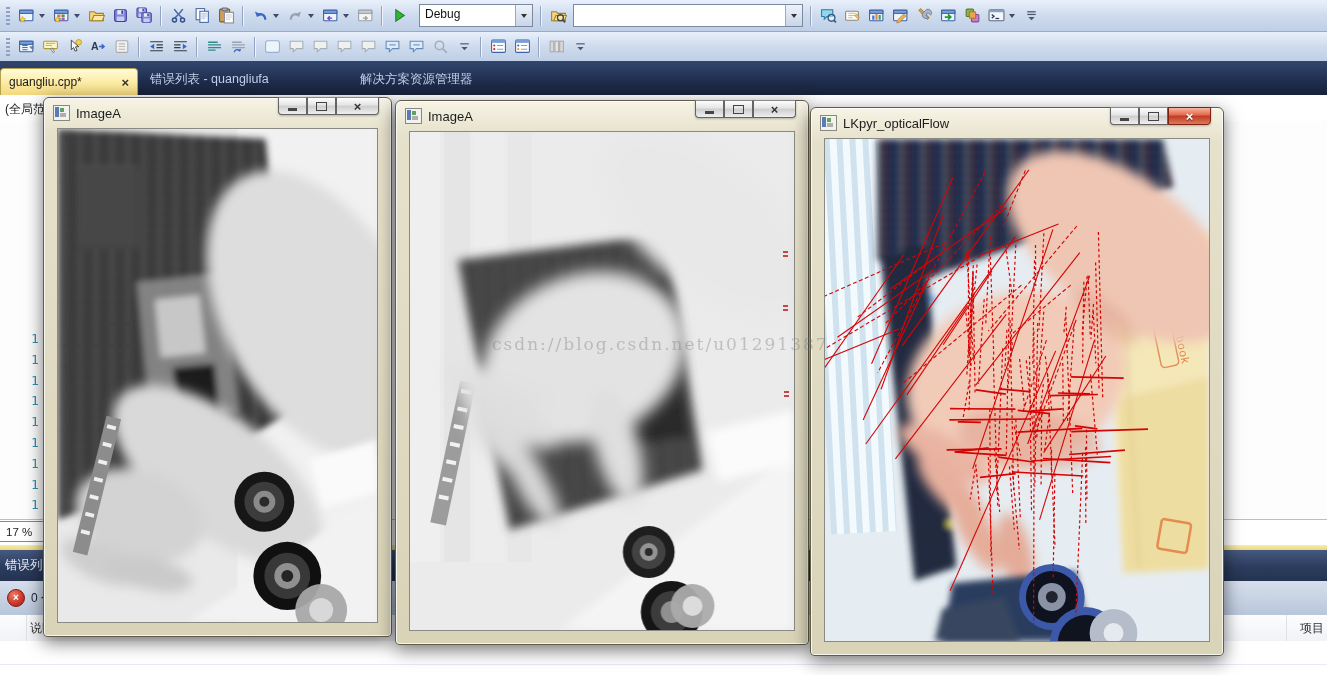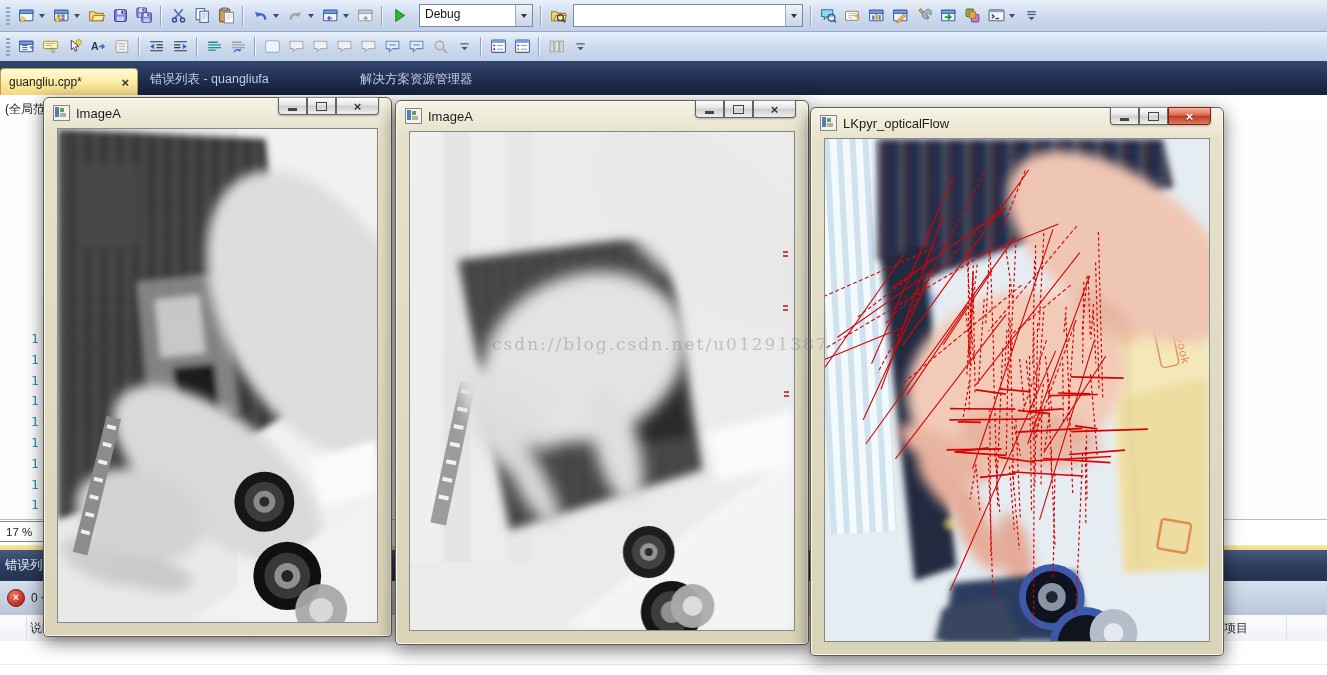--- a/index.html
+++ b/index.html
@@ -473,21 +473,21 @@
 <div class="abs elcaption">
   <span>错误列表</span>
 </div>
 <div class="abs eltb">
   <span class="errbadge">×</span>
   <span class="errcount">0 个</span>
 </div>
 <div class="abs elheader">
   <span class="col" style="left:30px">说明</span>
   <span class="col" style="left:1196px">列</span>
-  <span class="col" style="left:1224px">项目</span>
+  <span class="col" style="left:1300px">项目</span>
 </div>
 <div class="abs vline" style="left:26px"></div>
 <div class="abs vline" style="left:1188px"></div>
 <div class="abs vline" style="left:1286px"></div>
 <div class="abs elgrid">
   <div class="abs rowline" style="top:23px"></div>
 </div>
 
 <div class="abs rmark" style="left:783px;top:251px"></div>
 <div class="abs rmark" style="left:783px;top:255px"></div>

